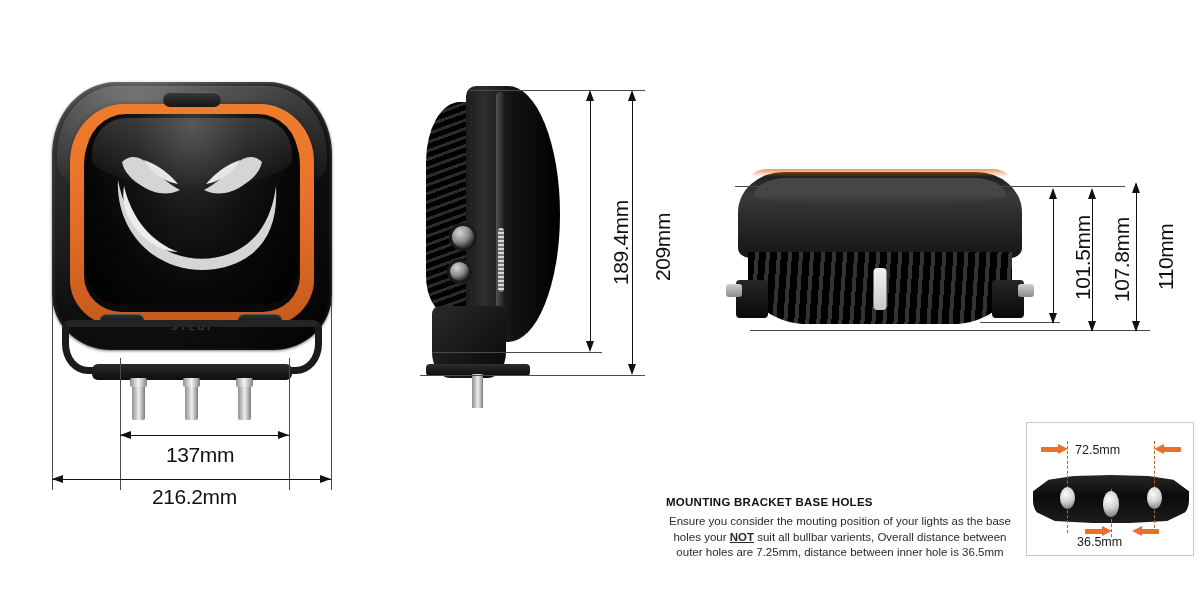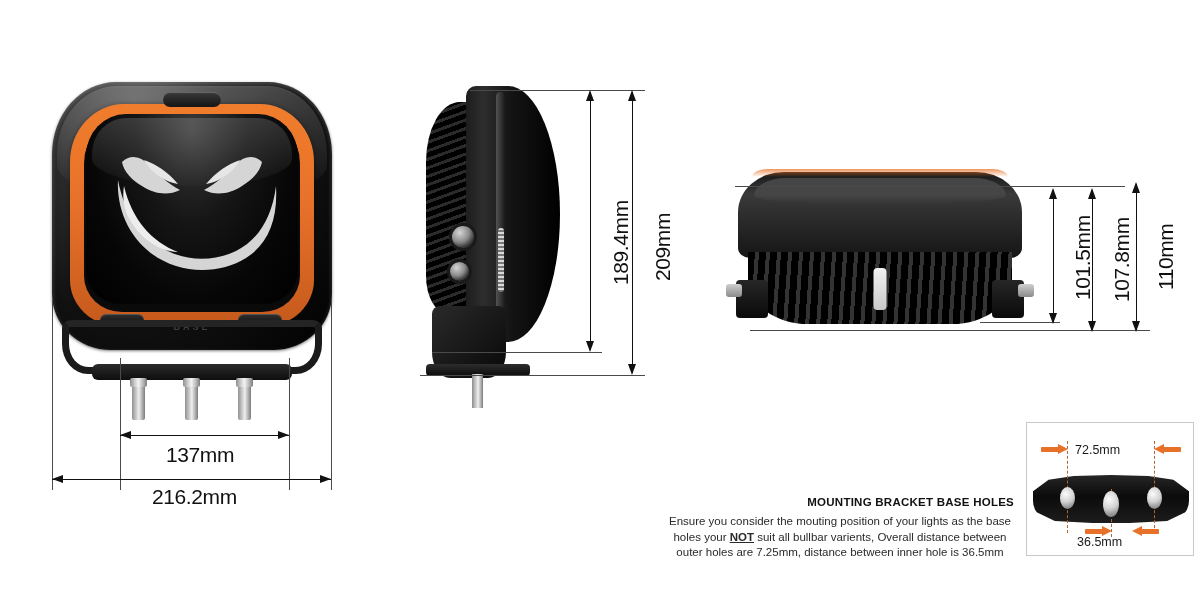--- a/index.html
+++ b/index.html
@@ -174,21 +174,21 @@
   }
   .rear-stud{
     position:absolute;top:112px;width:16px;height:13px;border-radius:3px;
     background:linear-gradient(180deg,#cfcfcf,#8a8a8a);
   }
 
   
   #note-block{left:666px;top:496px;width:348px;}
   .note-title{
     font-size:11.5px;font-weight:700;letter-spacing:.25px;
-    text-align:right;color:#111;margin:0 0 6px 0;
+    text-align:left;color:#111;margin:0 0 6px 0;
   }
   .note-body{font-size:11.5px;line-height:15.5px;text-align:center;color:#2a2a2a;margin:0;}
   .note-body u{text-decoration:underline;font-weight:700;}
 
   
   #inset-panel{left:1026px;top:422px;width:168px;height:134px;
     border:1px solid #c9c9c9;background:#fff;box-sizing:border-box;}
   .inset-stage{position:absolute;inset:0;overflow:hidden;}
   .ins-bracket{
     position:absolute;left:6px;top:52px;width:156px;height:48px;
@@ -227,21 +227,21 @@
           <path d="M154 46 C142 50 130 58 120 70 C132 68 146 60 154 46 Z" fill="#e6e6e6"></path>
           <path d="M32 66 C30 104 52 140 90 152 C112 159 140 157 160 144 C182 130 192 106 190 72
                    C186 104 172 126 150 137 C128 148 100 147 80 136 C54 122 38 98 32 66 Z"></path>
           <path d="M38 72 C46 106 66 128 92 138 C74 138 54 124 44 106 C38 96 36 84 38 72 Z" fill="#ededed"></path>
         </g>
       </svg>
     </div>
     <div class="top-tab"></div>
     <div class="bot-tab" style="left:48px"></div>
     <div class="bot-tab" style="left:186px"></div>
-    <div class="brand">BASE</div>
+    <div class="brand">STEDI</div>
     <div class="bracket-arm"></div>
     <div class="bracket-base"></div>
     <div class="bolt" style="left:78px">
       <div class="bolt-head"></div>
         <div class="bolt-shank"></div>
     </div>
     <div class="bolt" style="left:131px">
       <div class="bolt-head"></div>
         <div class="bolt-shank"></div>
     </div>

